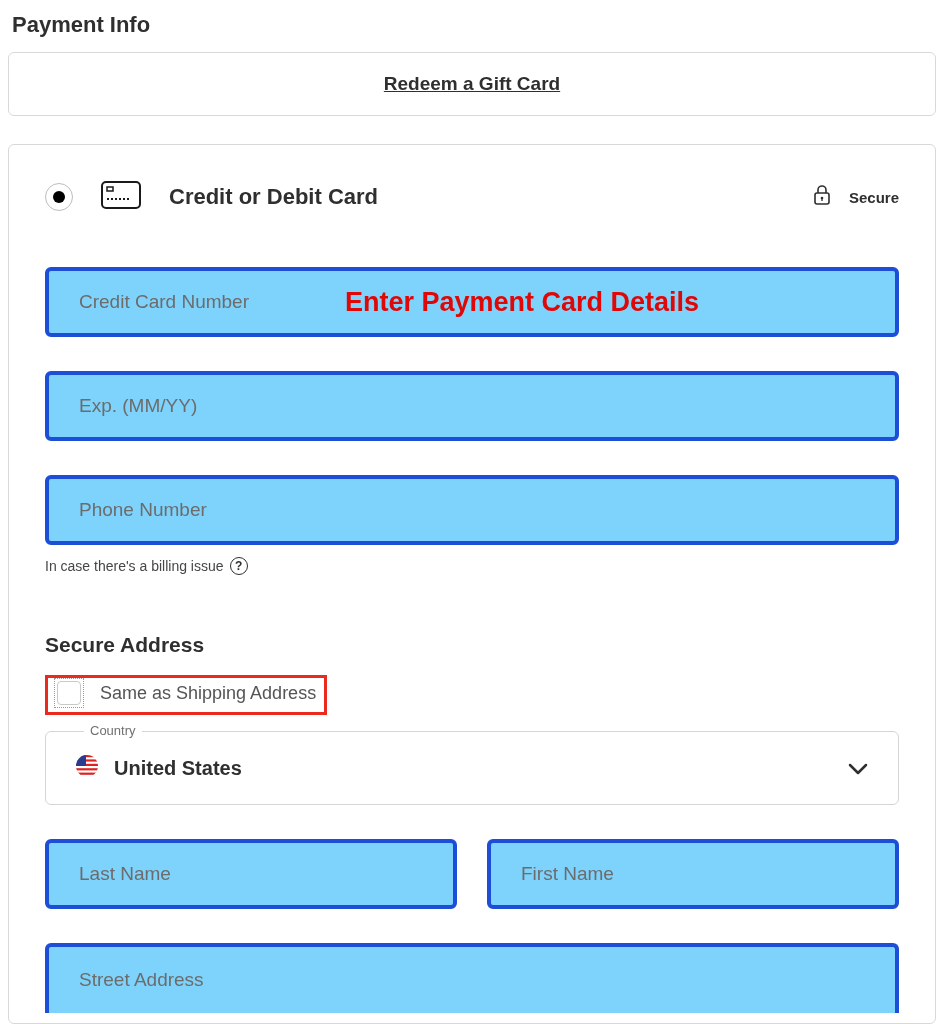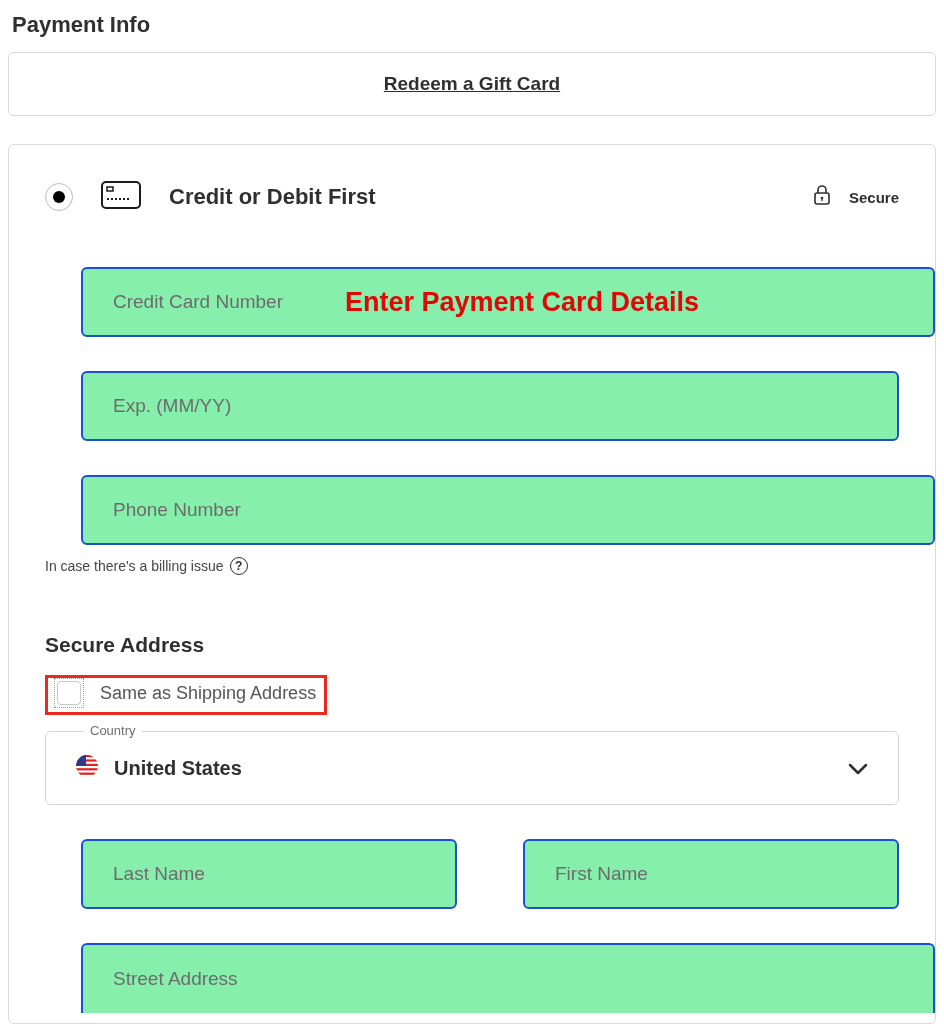--- a/index.html
+++ b/index.html
@@ -71,28 +71,27 @@
       gap: 18px;
     }
     .secure-text {
       font-size: 15px;
       font-weight: 600;
       color: #2f2f2f;
     }
     .field {
       width: 100%;
       height: 70px;
-      border: 2px solid #1d4ed8;
+      border: 4px solid #1d4ed8;
       border-radius: 6px;
-      background: #86efac;
+      background: #7dd3fc;
       font-size: 19px;
       color: #6c6c6c;
       padding: 0 30px;
       outline: none;
-      margin-left: 36px;
     }
     .field::placeholder { color: #6c6c6c; }
     .cc-wrap { position: relative; margin-bottom: 34px; }
     .overlay-red {
       position: absolute;
       left: 0; right: 0; top: 0; bottom: 0;
       display: flex;
       align-items: center;
       justify-content: center;
       pointer-events: none;
@@ -216,21 +215,21 @@
       </span>
       <span>
         <svg width="40" height="28" viewBox="0 0 40 28">
           <rect x="1" y="1" width="38" height="26" rx="4" fill="none" stroke="#1a1a1a" stroke-width="2"></rect>
           <rect x="6" y="6" width="6" height="4" fill="none" stroke="#1a1a1a" stroke-width="1.5"></rect>
           <line x1="6" y1="18" x2="12" y2="18" stroke="#1a1a1a" stroke-width="2" stroke-dasharray="2 2"></line>
           <line x1="14" y1="18" x2="20" y2="18" stroke="#1a1a1a" stroke-width="2" stroke-dasharray="2 2"></line>
           <line x1="22" y1="18" x2="28" y2="18" stroke="#1a1a1a" stroke-width="2" stroke-dasharray="2 2"></line>
         </svg>
       </span>
-      <span class="card-method-title">Credit or Debit First</span>
+      <span class="card-method-title">Credit or Debit Card</span>
     </div>
     <div class="secure-block">
       <span>
         <svg width="18" height="22" viewBox="0 0 18 22">
           <rect x="2" y="9" width="14" height="11" rx="2" fill="none" stroke="#2f2f2f" stroke-width="1.6"></rect>
           <path d="M5 9 V6 a4 4 0 0 1 8 0 V9" fill="none" stroke="#2f2f2f" stroke-width="1.6"></path>
           <circle cx="9" cy="14" r="1.3" fill="#2f2f2f"></circle>
           <line x1="9" y1="14" x2="9" y2="17" stroke="#2f2f2f" stroke-width="1.3"></line>
         </svg>
       </span>

